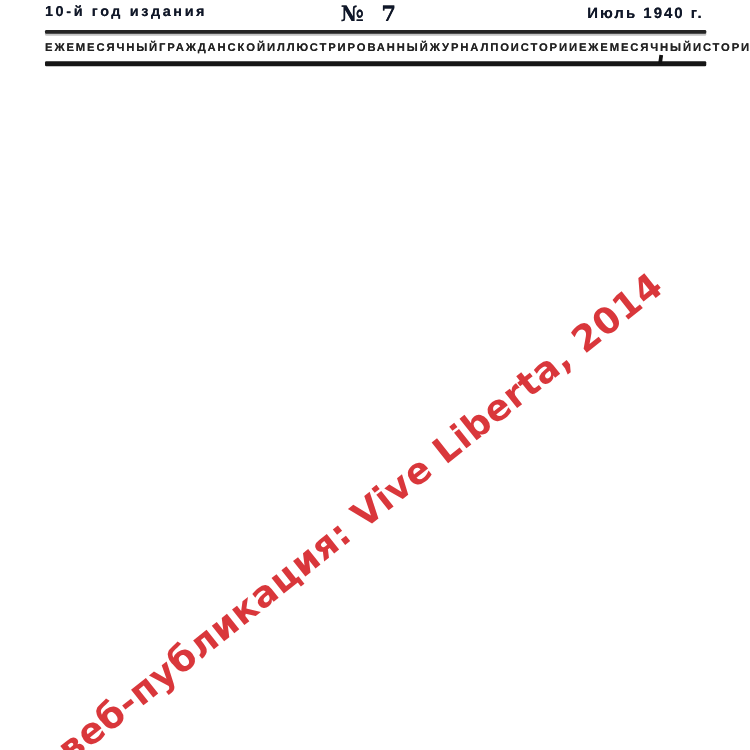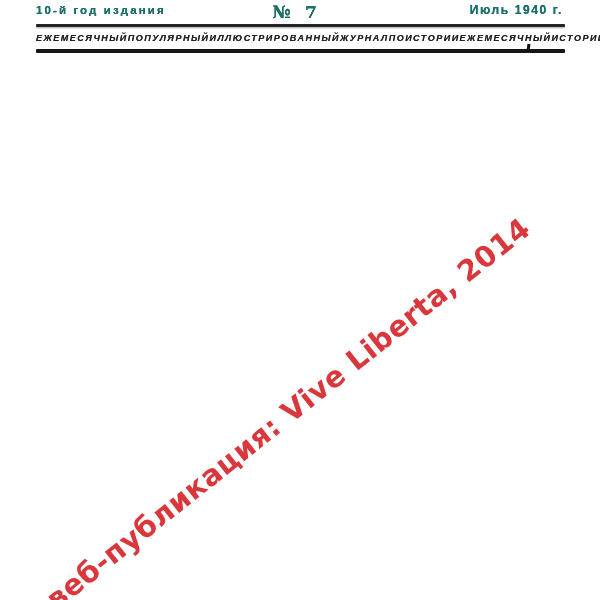--- a/index.html
+++ b/index.html
@@ -19,21 +19,21 @@
   
   .masthead {
     position: absolute;
     left: 36px;
     top: 2px;
     width: 529px;
   }
   .mast-row1 {
     position: relative;
     height: 18px;
-    color: #0f766e;
+    color: #0f172a;
   }
   .edition {
     position: absolute;
     left: 0;
     top: 2px;
     font-size: 11.5px;
     font-weight: bold;
     letter-spacing: 2.1px;
     text-shadow: 0 0 0.5px #3a3a3a;
     white-space: nowrap;
@@ -75,21 +75,20 @@
     margin-top: 6px;
     display: flex;
     justify-content: space-between;
     align-items: flex-end;
     font-size: 9px;
     font-weight: bold;
     letter-spacing: 1.5px;
     color: #232323;
     text-shadow: 0 0 0.4px #444444;
     white-space: nowrap;
-    font-style: italic;
   }
   .rule-bottom {
     margin-top: 6px;
     height: 3.5px;
     background: #161616;
   }
   .scan-artifact {
     position: absolute;
     left: 527px;
     top: 44px;
@@ -123,21 +122,21 @@
     <div class="mast-row1">
       <span class="edition">10-й год издания</span>
       <span class="issue">№ 7</span>
       <span class="issue-date">Июль 1940 г.</span>
     </div>
 
     <div class="rule rule-top"></div>
 
     <div class="subtitle">
       <span>ЕЖЕМЕСЯЧНЫЙ</span>
-      <span>ПОПУЛЯРНЫЙ</span>
+      <span>ГРАЖДАНСКОЙ</span>
       <span>ИЛЛЮСТРИРОВАННЫЙ</span>
       <span>ЖУРНАЛ</span>
       <span>ПО</span>
       <span>ИСТОРИИ</span>
       <span>ЕЖЕМЕСЯЧНЫЙ</span>
       <span>ИСТОРИИ</span>
     </div>
 
     <div class="rule rule-bottom"></div>
   </header>

